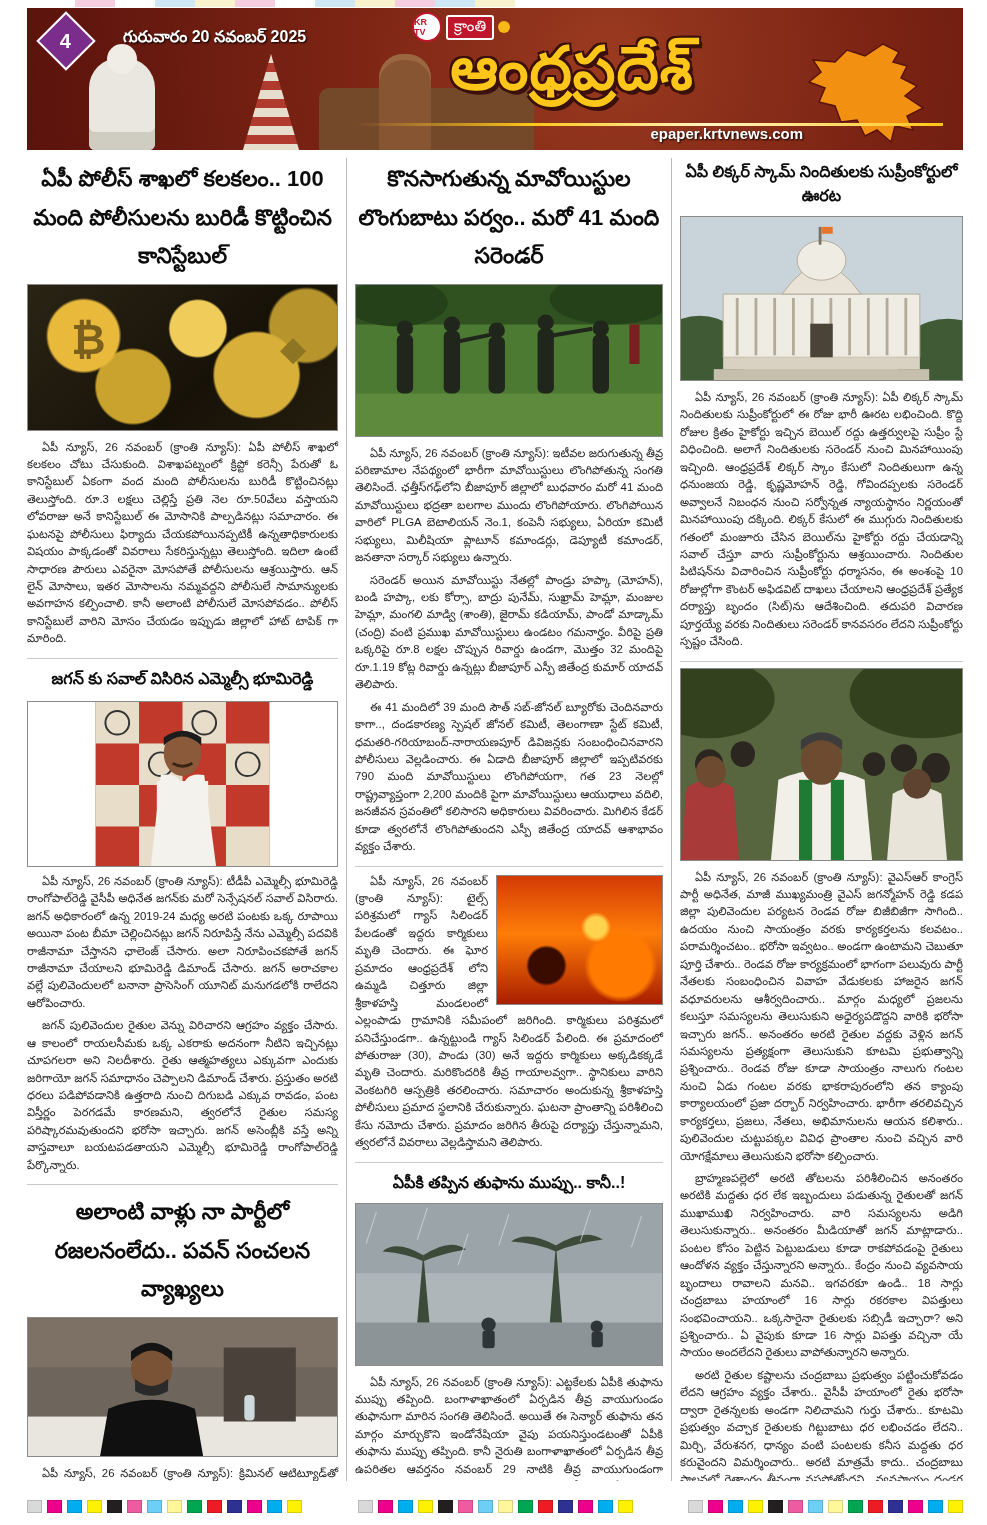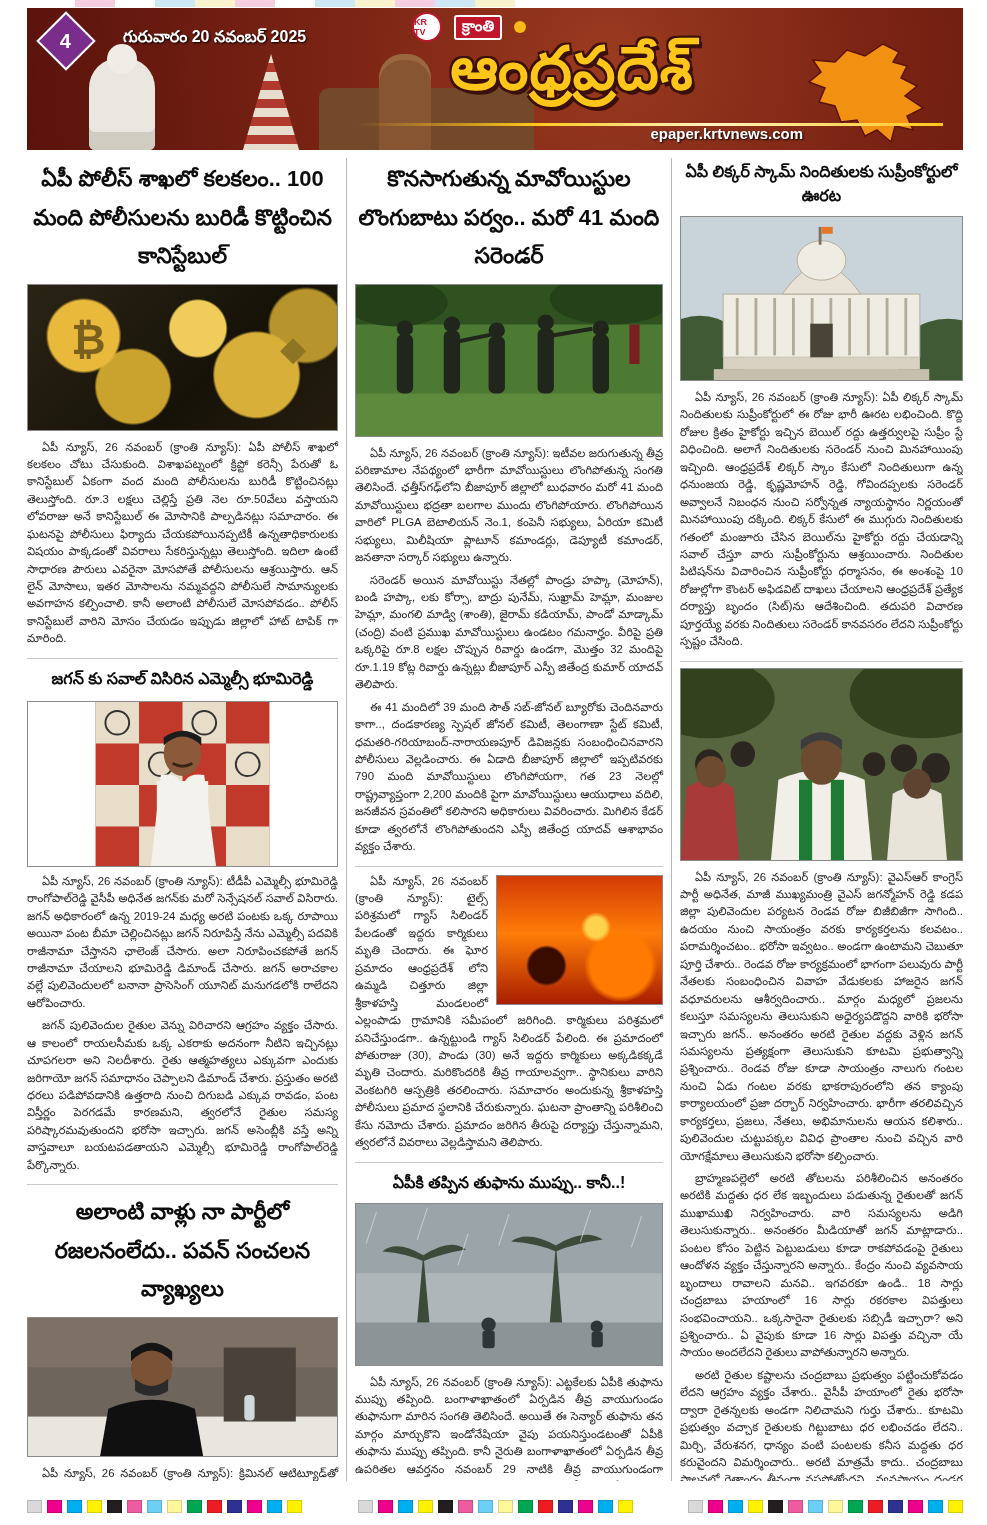--- a/index.html
+++ b/index.html
@@ -12,25 +12,25 @@
 
   
   .masthead{position:absolute;top:8px;left:27px;right:24px;height:142px;overflow:hidden;
             background:radial-gradient(circle at 62% 35%, #9a3a20 0%, #7c2414 45%, #5a130c 100%);
             }
   .badge{position:absolute;left:18px;top:12px;width:38px;height:38px;background:#7b2d8b;
          border:2px solid #ffffff;transform:rotate(45deg);display:flex;align-items:center;justify-content:center;}
   .badge span{transform:rotate(-45deg);color:#ffffff;font-weight:bold;font-size:20px;}
   .edition-date{position:absolute;left:96px;top:20px;color:#ffffff;font-weight:bold;font-size:16px;
                 text-shadow:1px 1px 2px #000;}
-  .logo{position:absolute;left:385px;top:4px;display:flex;align-items:center;gap:12px;}
+  .logo{position:absolute;left:385px;top:4px;display:flex;align-items:center;gap:4px;}
   .logo .logo-r{width:26px;height:26px;border-radius:50%;background:#ffffff;color:#c0162c;
                 font-weight:bold;font-size:9px;display:flex;align-items:center;justify-content:center;
                 border:2px solid #c0162c;}
-  .logo .logo-text{background:#c0162c;color:#ffffff;font-weight:bold;font-size:15px;
+  .logo .logo-text{background:#c0162c;color:#ffffff;font-weight:normal;font-size:15px;
                    padding:2px 8px;border-radius:3px;box-shadow:0 0 0 2px #ffffff inset;}
   .logo .logo-dot{width:12px;height:12px;border-radius:50%;background:#f7b917;}
   .skyline{position:absolute;left:0;bottom:0;width:545px;height:102px;}
   .buddha{position:absolute;left:62px;bottom:0;width:66px;height:92px;background:#e9e7e0;
           border-radius:30px 30px 6px 6px;box-shadow:inset 0 -18px 0 #cfccc2;}
   .buddha::before{content:"";position:absolute;top:-14px;left:18px;width:30px;height:30px;border-radius:50%;background:#efede6;}
   .gopuram{position:absolute;left:205px;bottom:0;width:78px;height:96px;
            background:repeating-linear-gradient(180deg,#e6ddcc 0 9px,#b03a2e 9px 18px);
            clip-path:polygon(50% 0,86% 100%,14% 100%);}
   .fort{position:absolute;left:292px;bottom:0;width:215px;height:62px;background:#74492a;border-radius:10px 10px 0 0;}

